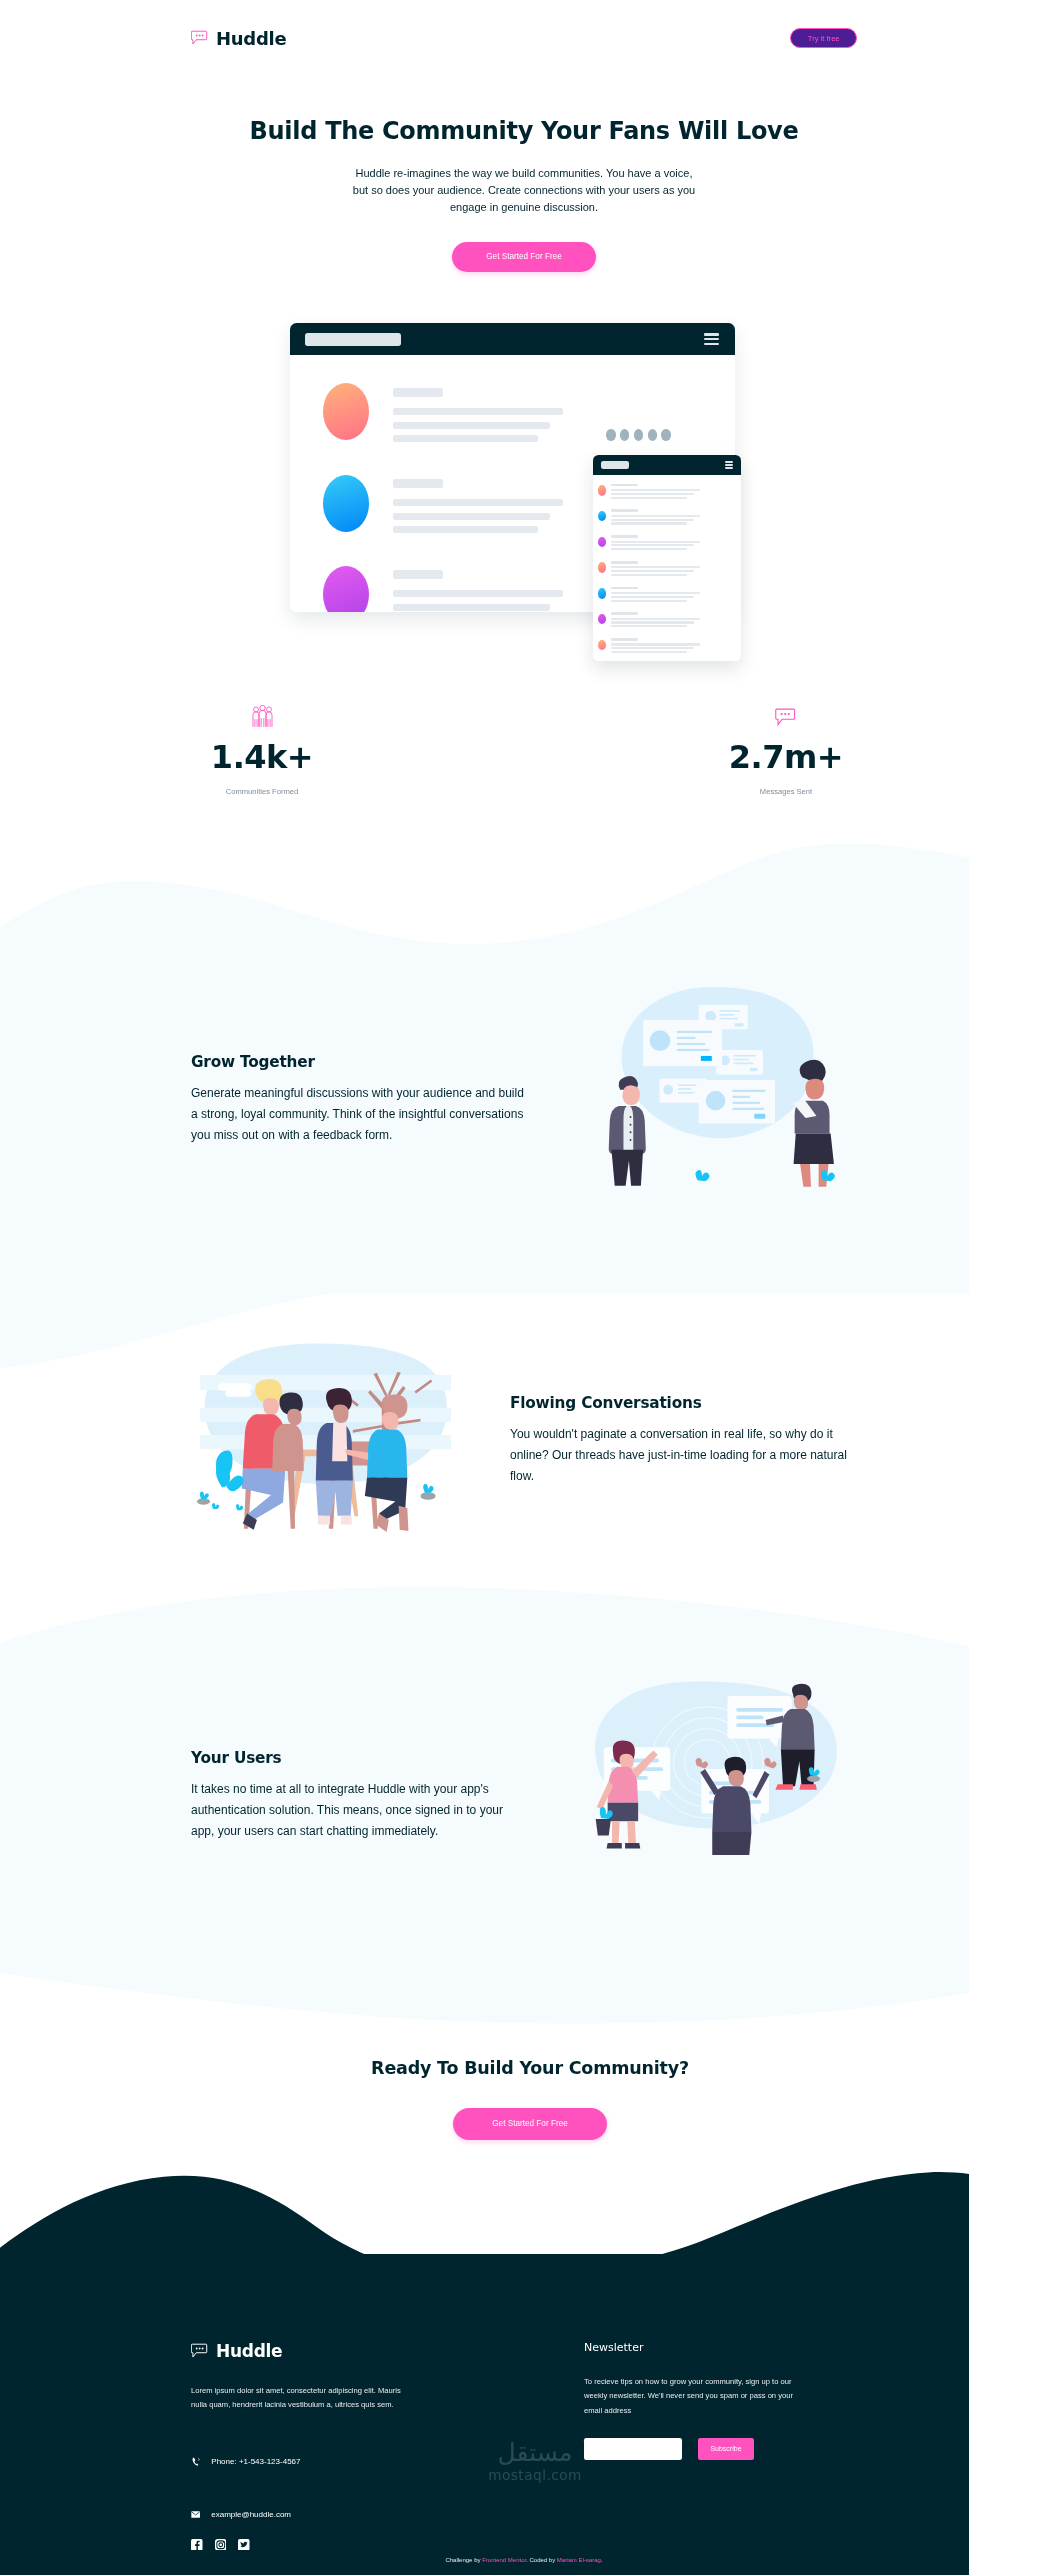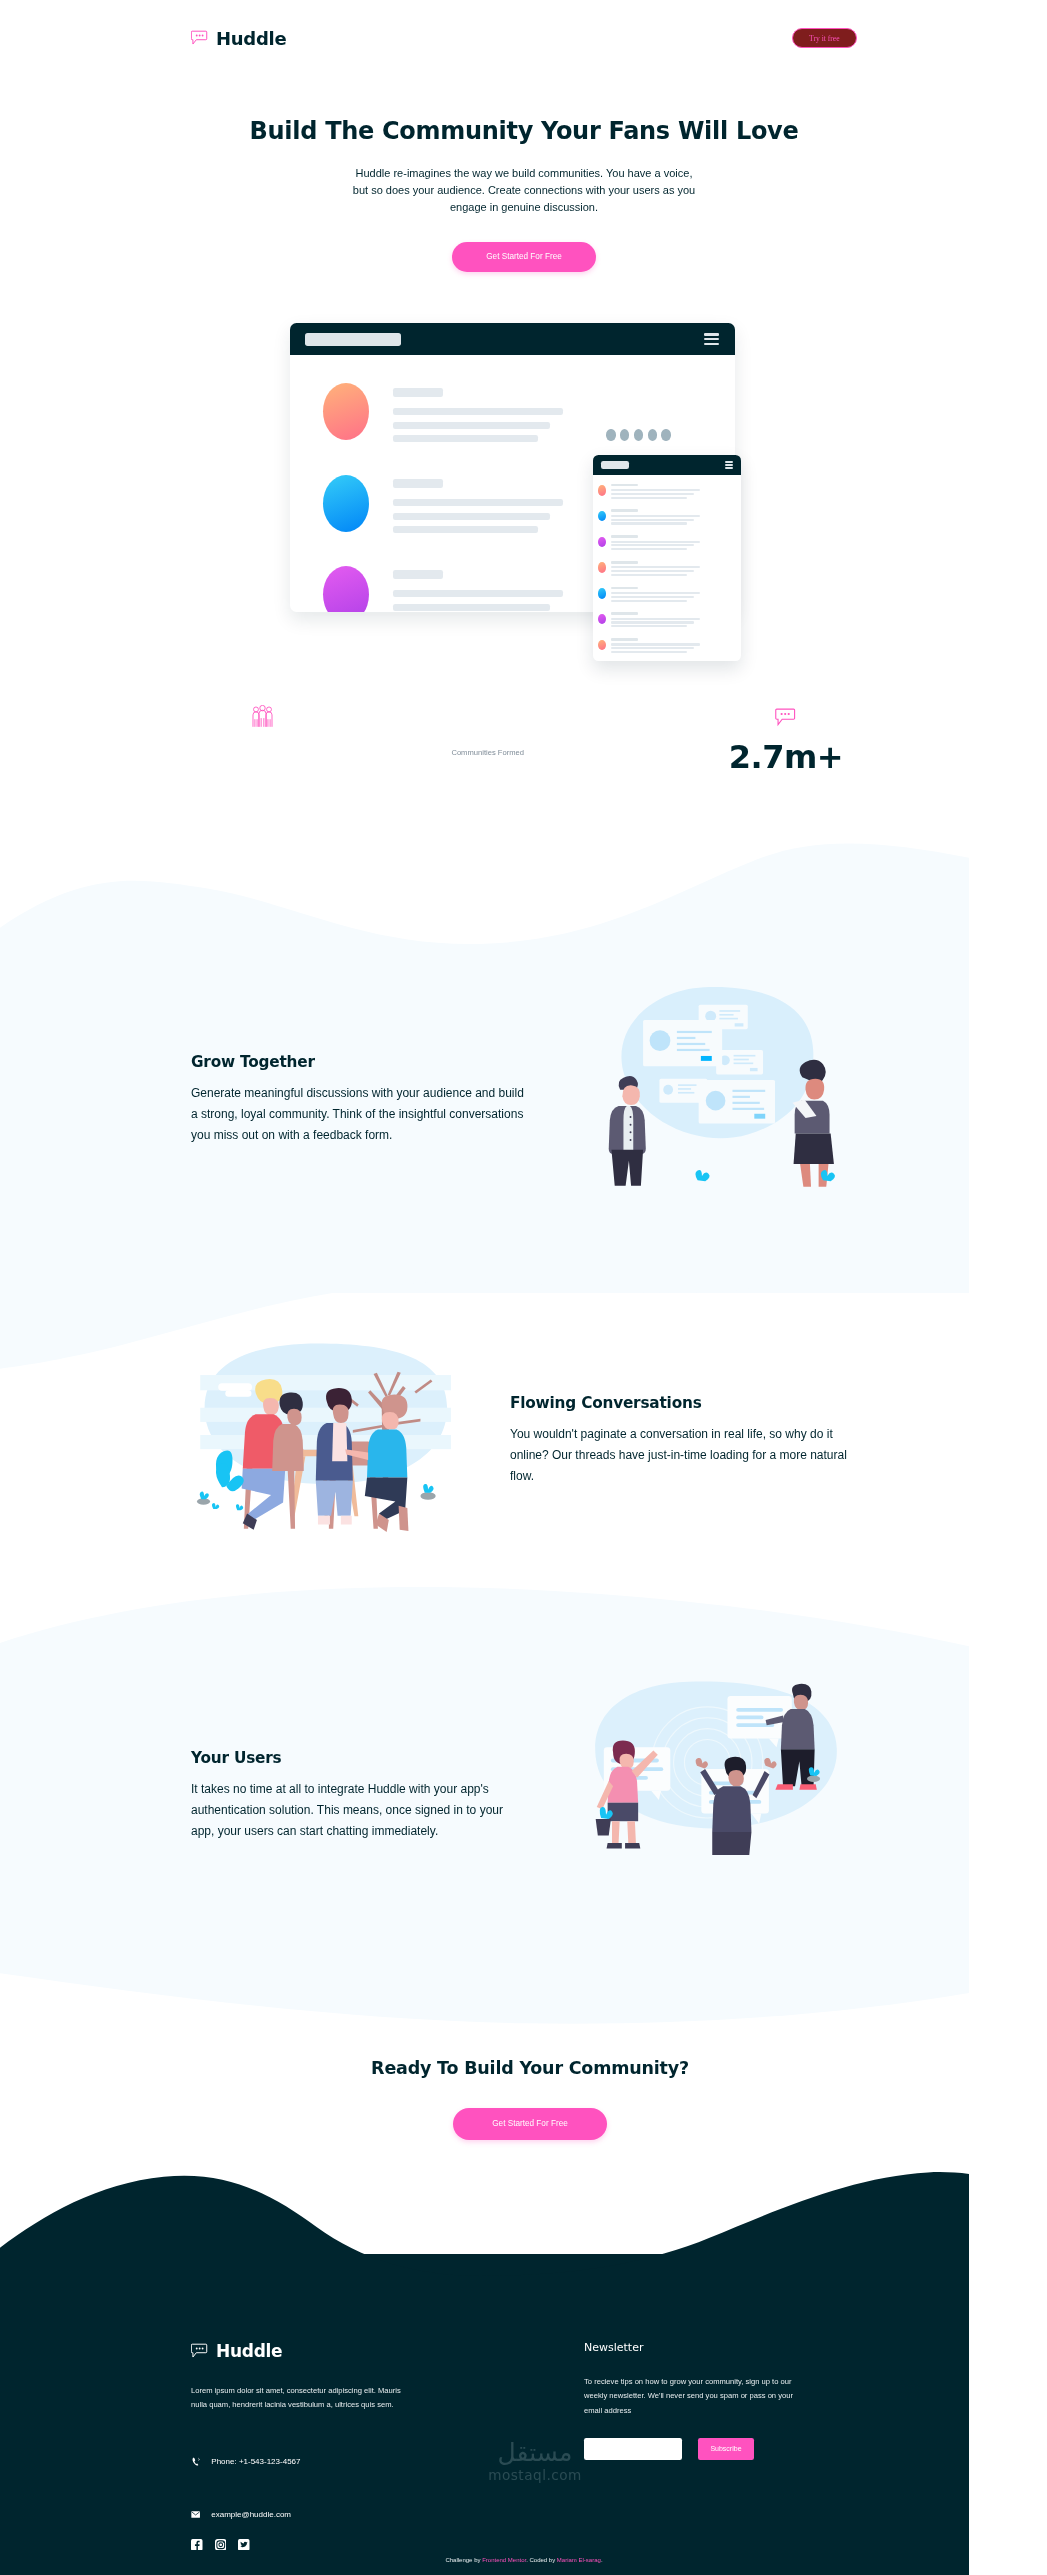--- a/index.html
+++ b/index.html
@@ -13,21 +13,21 @@
     position:relative;
     overflow:hidden;
   }
   .page{position:relative;width:969px;height:2576px;overflow:hidden;background:#fff;}
 
   
   .header{position:absolute;top:0;left:0;width:1048px;height:76px;display:flex;align-items:center;justify-content:space-between;padding:0 191px;z-index:20;}
   .brand{display:flex;align-items:center;gap:6.5px;}
   .brand-mark{width:18.6px;height:16.4px;flex:0 0 auto;}
   .brand-name{font-size:18px;font-weight:bold;letter-spacing:-0.3px;color:#00252e;font-family:"DejaVu Sans", sans-serif;}
-  .try-btn{border:0.8px solid #ff52bf;color:#ff52bf;background:#7f1d1d;border-radius:22px;font-size:7.6px;padding:4.9px 16.4px;cursor:pointer;font-family:Liberation Serif, serif;}
+  .try-btn{border:0.8px solid #ff52bf;color:#ff52bf;background:#4c1d95;border-radius:22px;font-size:7.6px;padding:4.9px 16.4px;cursor:pointer;font-family:Liberation Sans, sans-serif;}
 
   
   .hero{position:absolute;top:93px;left:0;width:1048px;text-align:center;z-index:10;}
   .hero h1{font-size:24px;font-weight:bold;letter-spacing:-0.3px;color:#00252e;font-family:"DejaVu Sans", sans-serif;margin-top:24px;}
   .hero p{margin:19.6px auto 0;width:349px;font-size:11px;line-height:1.55;color:#00252e;}
   .cta{display:inline-block;margin-top:26px;background:#ff52bf;color:#fff;border:none;border-radius:22px;font-size:8.2px;padding:10.4px 34px;cursor:pointer;box-shadow:0 2.2px 5.5px rgba(255,82,191,.25);font-family:"Liberation Sans", sans-serif;}
 
   
   .mock-wrap{position:absolute;top:319px;left:284px;width:480px;height:349px;}
   .mock-big{position:absolute;left:5.5px;top:4.4px;width:445px;height:289px;background:#fff;border-radius:6.5px;box-shadow:0 7.6px 18.6px rgba(0,37,46,.10);overflow:hidden;}
@@ -66,21 +66,21 @@
   .sln.t{width:27px;height:2.7px;background:#dfe6ea;margin-bottom:2.7px;}
   .sln.a{width:89px;}
   .sln.b{width:83px;}
   .sln.c{width:76px;}
 
   
   .stats{position:absolute;top:704px;left:0;width:1048px;display:flex;z-index:10;}
   .stat{width:50%;text-align:center;}
   .stat-icon{height:24px;display:flex;align-items:flex-end;justify-content:center;margin-bottom:9.8px;}
   .stat-num{font-size:32px;font-weight:bold;letter-spacing:-0.5px;color:#00252e;font-family:"DejaVu Sans", sans-serif;}
-  .stat-label{margin-top:20px;font-size:7.6px;color:#808d99;text-align:right;}
+  .stat-label{margin-top:11px;font-size:7.6px;color:#808d99;}
 
   
   .band{position:absolute;left:0;width:1048px;background:#f6fbfe;z-index:1;}
   .wave-svg{position:absolute;left:0;width:1048px;z-index:1;display:block;}
 
   
   .feat{position:absolute;width:1048px;z-index:10;}
   .feat-text{position:absolute;width:338px;}
   .feat-text h2{font-size:15.3px;font-weight:bold;letter-spacing:-0.2px;color:#00252e;margin-bottom:12px;font-family:"DejaVu Sans", sans-serif;}
   .feat-text p{font-size:12px;line-height:1.75;color:#00252e;margin-top:12px;}
@@ -298,20 +298,21 @@
             <circle cx="11" cy="8" r="4.5"></circle>
               <circle cx="23" cy="5.5" r="5"></circle>
               <circle cx="35" cy="8" r="4.5"></circle>
             <path d="M5.5 40 V18 a5.5 5.5 0 0 1 5.5 -5.5 a5.5 5.5 0 0 1 5.5 5.5 V40"></path>
             <path d="M16.5 40 V16 a6.5 6.5 0 0 1 6.5 -6.5 a6.5 6.5 0 0 1 6.5 6.5 V40"></path>
             <path d="M29.5 40 V18 a5.5 5.5 0 0 1 5.5 -5.5 a5.5 5.5 0 0 1 5.5 5.5 V40"></path>
             <path d="M9 26 V40 M13 26 V40 M20.5 24 V40 M25.5 24 V40 M33 26 V40 M37 26 V40"></path>
           </g>
         </svg>
       </div>
+      <div class="stat-num">1.4k+</div>
       <div class="stat-label">Communities Formed</div>
     </div>
     <div class="stat">
       <div class="stat-icon">
         <svg width="22" height="19.6" viewBox="0 0 40 36">
           <path d="M3 2 h31 a1.8 1.8 0 0 1 1.8 1.8 v15 a1.8 1.8 0 0 1 -1.8 1.8 h-21 l-7.6 10 v-10 h-2.4 a1.8 1.8 0 0 1 -1.8 -1.8 v-15 a1.8 1.8 0 0 1 1.8 -1.8 z" fill="none" stroke="#ff52bf" stroke-width="2"></path>
           <circle cx="12" cy="11" r="2" fill="#ff52bf"></circle>
           <circle cx="18.5" cy="11" r="2" fill="#ff52bf"></circle>
           <circle cx="25" cy="11" r="2" fill="#ff52bf"></circle>
         </svg>

